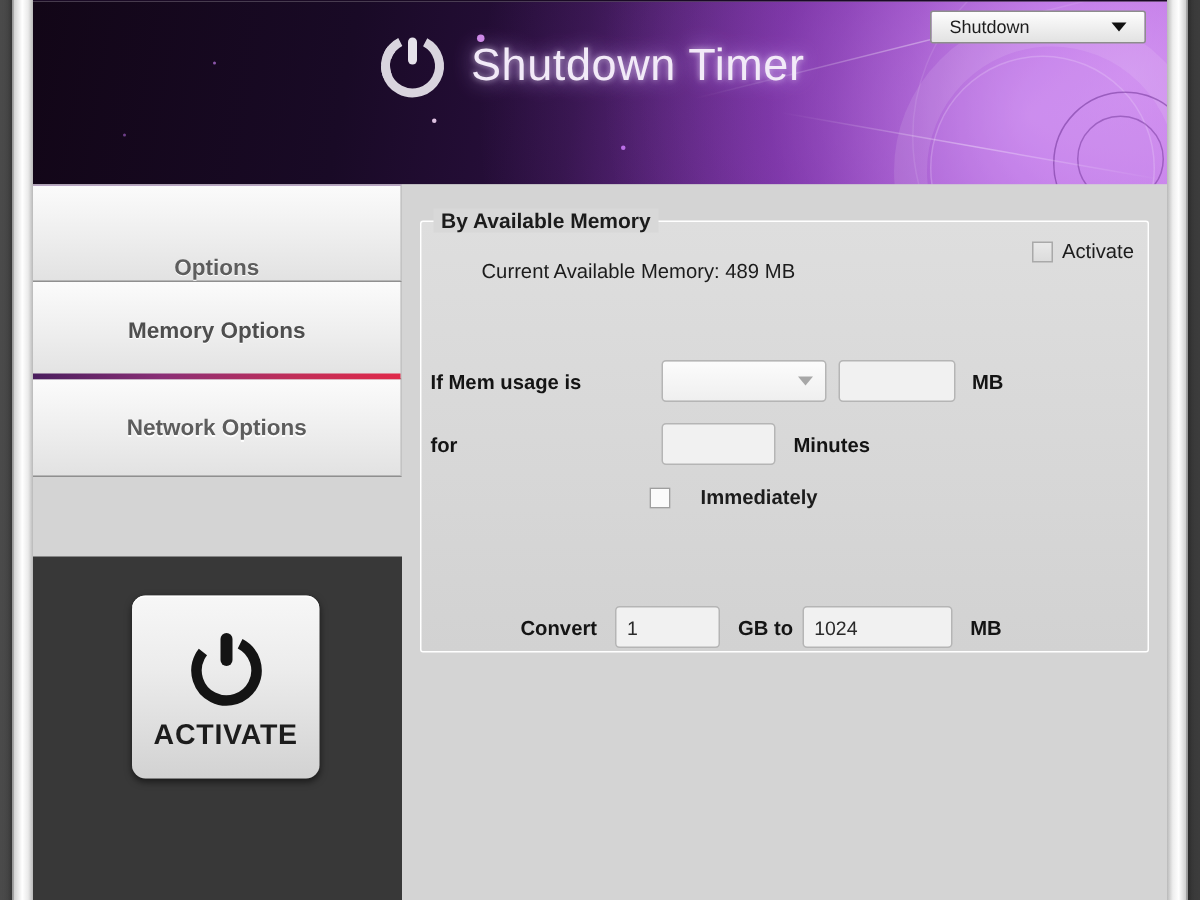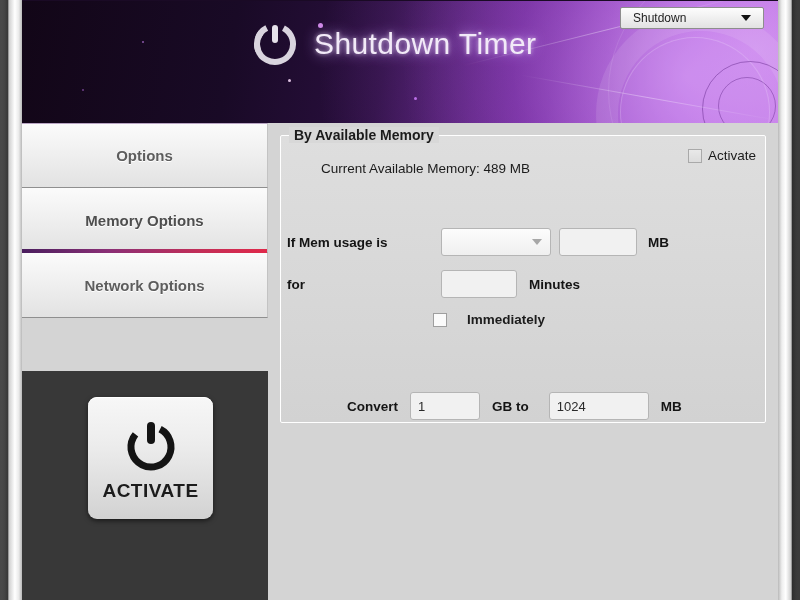--- a/index.html
+++ b/index.html
@@ -152,21 +152,21 @@
   #tabs { position: absolute; left: 0; top: 0; width: 100%; }
   .tab {
     position: relative;
     height: 65px;
     background: linear-gradient(180deg,#fbfbfb 0%,#f0f0f0 45%,#e2e2e2 100%);
     border-bottom: 1px solid #8f8f8f;
     border-right: 1px solid #c3c3c3;
     display: flex; align-items: center; justify-content: center;
     cursor: pointer;
   }
-  .tab:first-child { border-top: 1px solid #b9a5c4; }
+  .tab:first-child { border-top: 1px solid #b9a5c4; align-items: flex-end; }
   .tab-label {
     font-size: 15px;
     font-weight: bold;
     color: #5d5d5d;
     text-shadow: 0 1px 0 #ffffff;
   }
   .tab.active .tab-label { color: #4e4e4e; }
   .tab.active::after {
     content: "";
     position: absolute; left: 0; right: 0; bottom: -1px;
@@ -202,21 +202,21 @@
 
   
   #content {
     position: absolute; left: 246px; top: 0; right: 0; bottom: 0;
     background: #d4d4d4;
     padding: 0;
   }
 
   #group-memory {
     position: absolute;
-    left: 12px; top: 12px; right: 12px;
+    left: 12px; top: 24px; right: 12px;
     height: 288px;
     border: 1px solid #ffffff;
     border-radius: 2px;
     background: linear-gradient(180deg,#dedede,#d2d2d2);
   }
   #group-title {
     position: absolute;
     left: 8px; top: -9px;
     background: #d8d8d8;
     padding: 0 5px;
@@ -403,21 +403,21 @@
 
             <div class="form-row" id="row-immediately">
               <span class="checkbox plain"></span>
               <span class="check-label bold" style="margin-left:20px;">Immediately</span>
             </div>
 
             <div class="form-row" id="row-convert">
               <span class="row-label">Convert</span>
               <span class="textbox tb-w70" style="margin-left:12px;">1</span>
               <span class="unit" style="margin-left:12px;">GB to</span>
-              <span class="textbox tb-w100" style="margin-left:20px;">1024</span>
+              <span class="textbox tb-w100" style="margin-left:6px;">1024</span>
               <span class="unit" style="margin-left:12px;">MB</span>
             </div>
 
           </div>
         </div>
 
       </div>
     </div>
   </div>
 </div>

